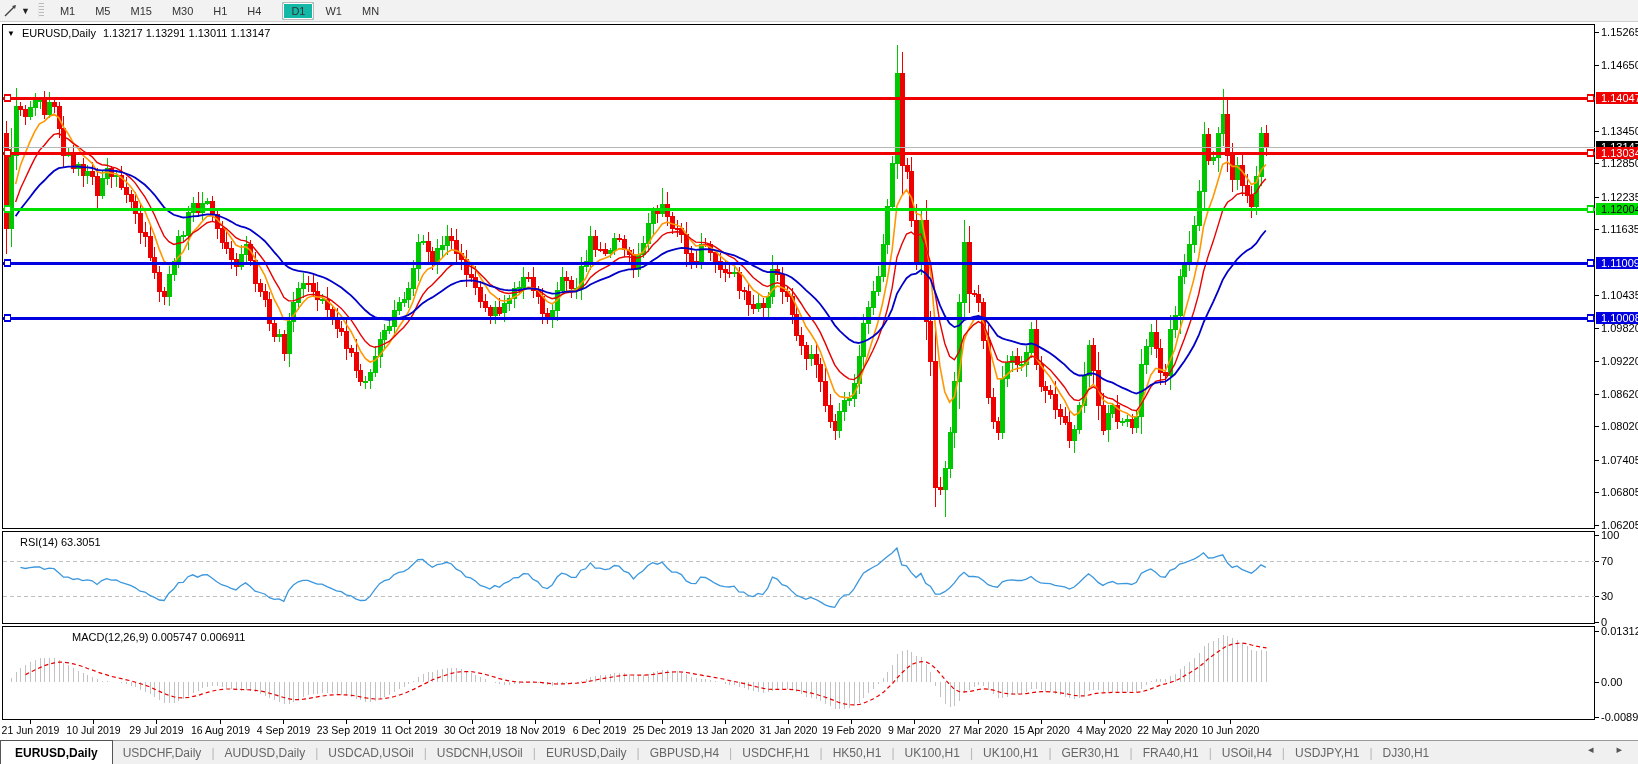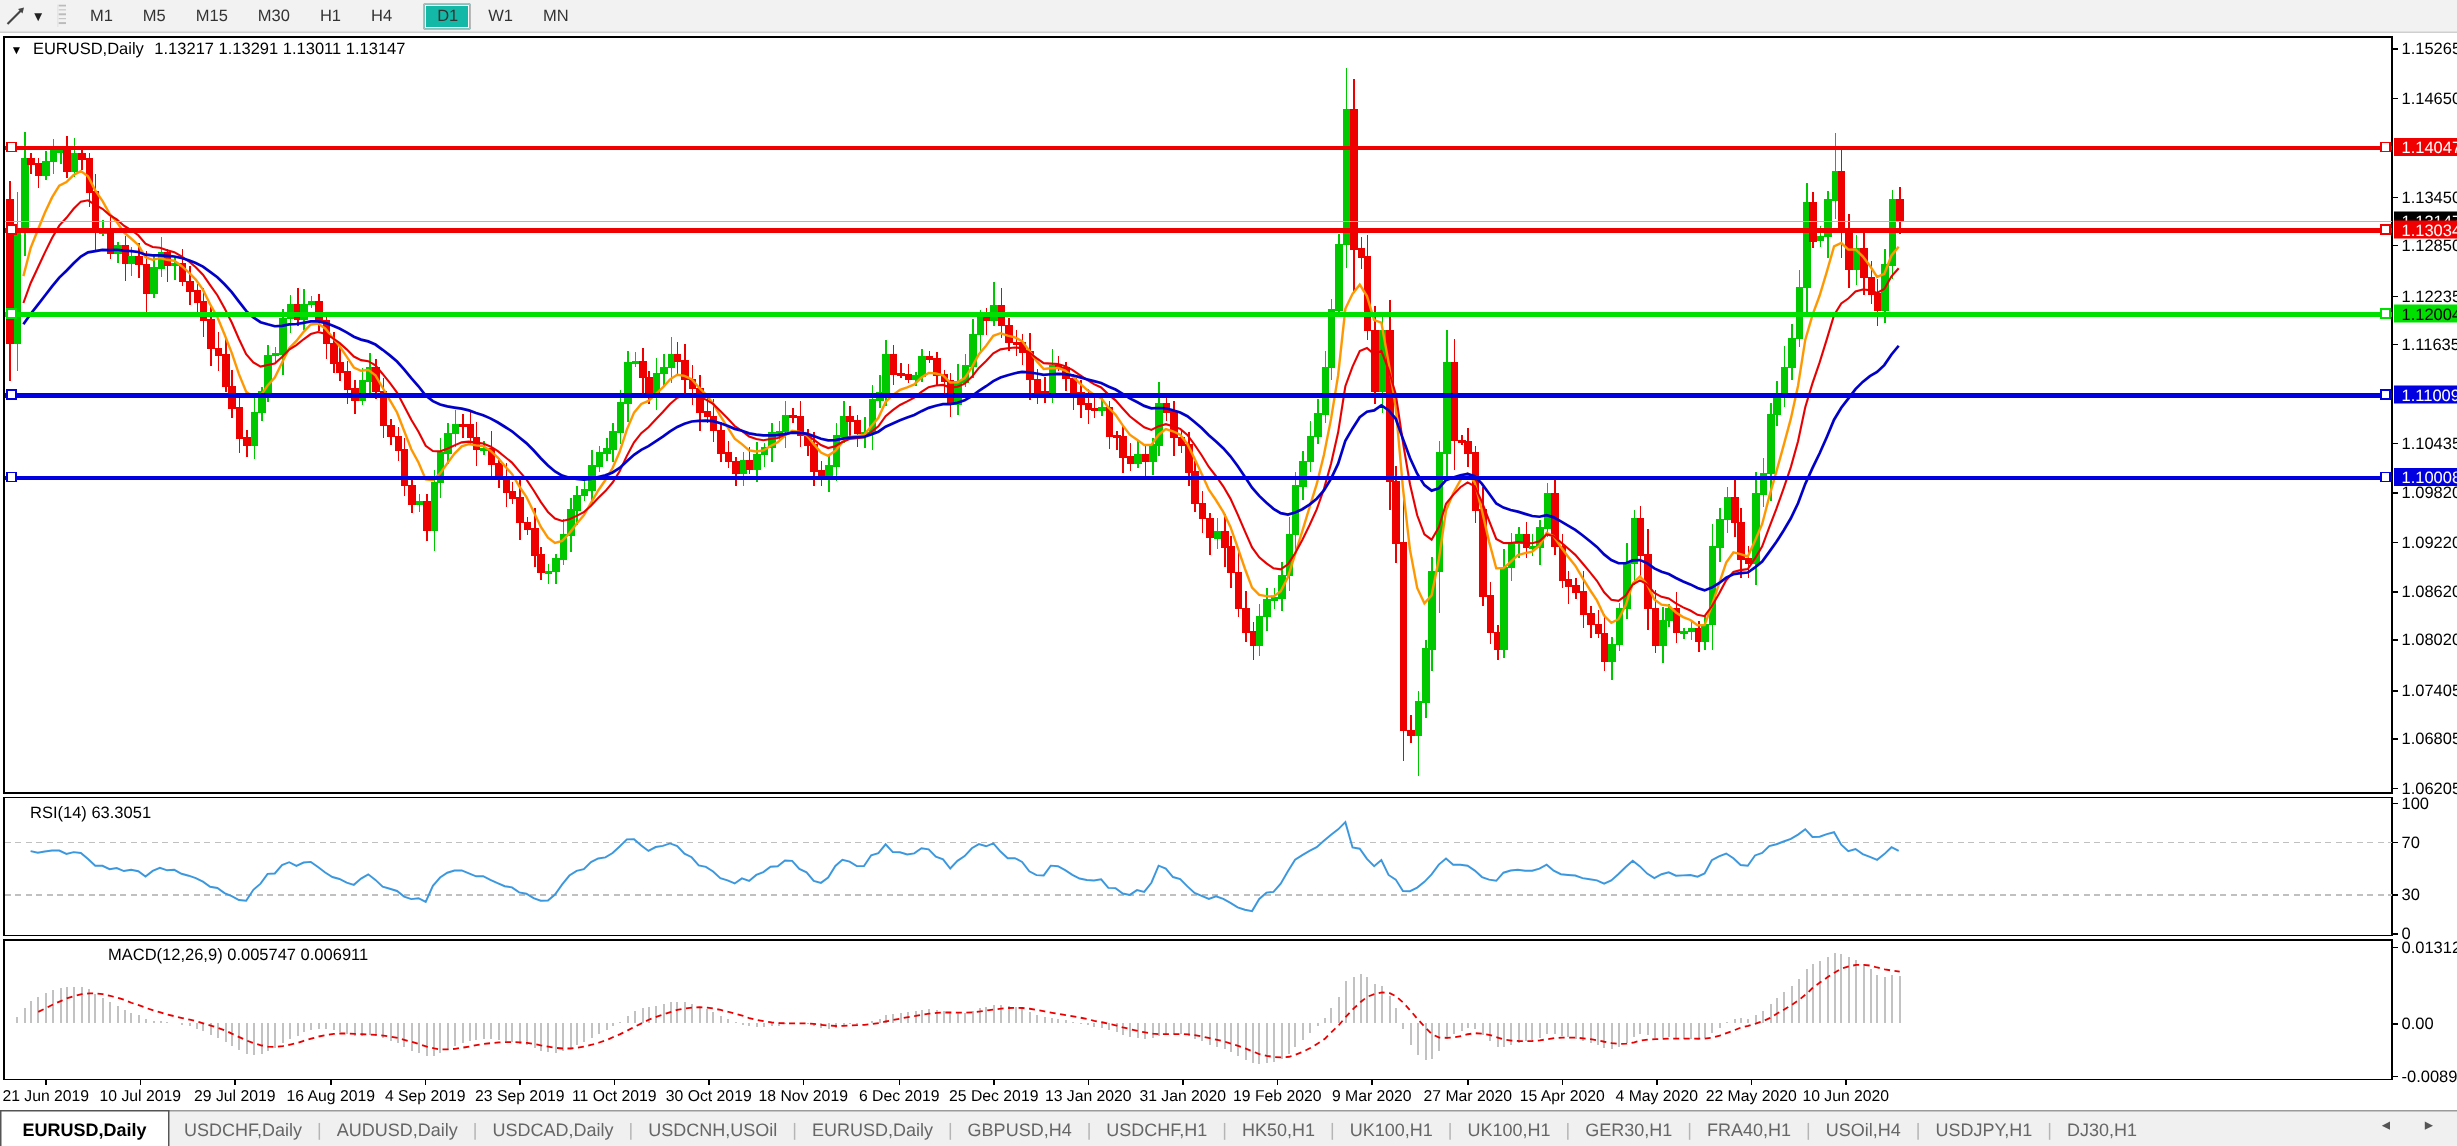--- a/index.html
+++ b/index.html
@@ -988,21 +988,21 @@
 <div id="rsi-label">RSI(14) 63.3051</div>
 <div id="macd-label">MACD(12,26,9) 0.005747 0.006911</div>
 
 <div id="tabbar">
   <div id="tabs">
       <div class="tab active">EURUSD,Daily</div>
       <div class="tab">USDCHF,Daily</div>
       <span class="sep">|</span>
       <div class="tab">AUDUSD,Daily</div>
       <span class="sep">|</span>
-      <div class="tab">USDCAD,Daily</div>
+      <div class="tab">USDCAD,USOil</div>
       <span class="sep">|</span>
       <div class="tab">USDCNH,USOil</div>
       <span class="sep">|</span>
       <div class="tab">EURUSD,Daily</div>
       <span class="sep">|</span>
       <div class="tab">GBPUSD,H4</div>
       <span class="sep">|</span>
       <div class="tab">USDCHF,H1</div>
       <span class="sep">|</span>
       <div class="tab">HK50,H1</div>

